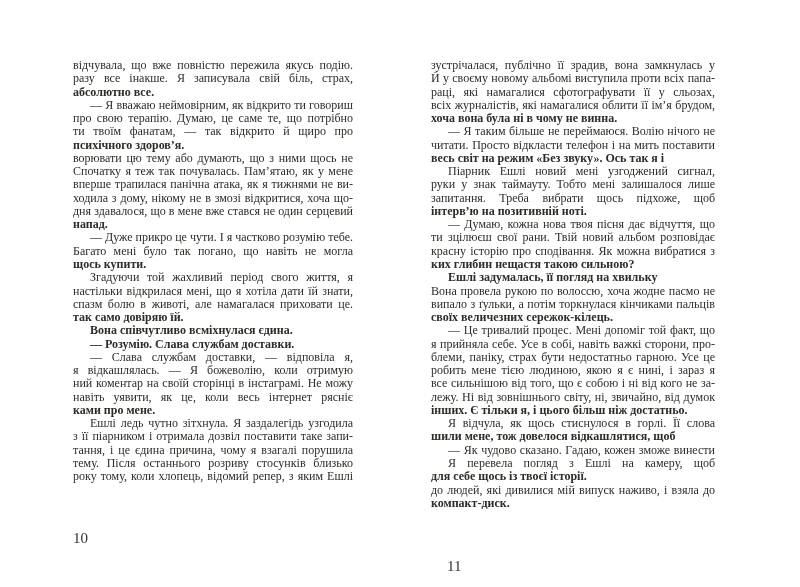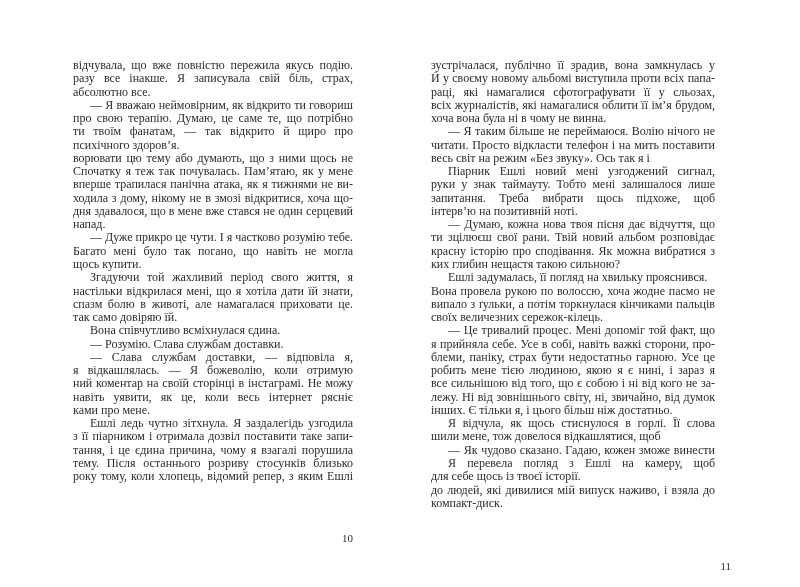--- a/index.html
+++ b/index.html
@@ -27,30 +27,31 @@
   .ln {
     height: 13.28px;
     overflow: hidden;
     text-align: justify;
     text-align-last: justify;
     white-space: normal;
   }
   .ln.end {
     text-align: left;
     text-align-last: left;
+    font-weight: bold;
   }
   .ln.ind {
     text-indent: 17px;
   }
   .pagenum {
     position: absolute;
     top: 532px;
-    font-size: 11px;
+    font-size: 15px;
     line-height: 13px;
-    text-align: right;
+    text-align: left;
     color: #343130;
   }
   .pagenum-left  { left: 73px;  width: 280px; }
   .pagenum-right { left: 447px; width: 284px; margin-top: 28px; }
 </style>
 </head>
 <body>
 
 <div class="spread">
 

